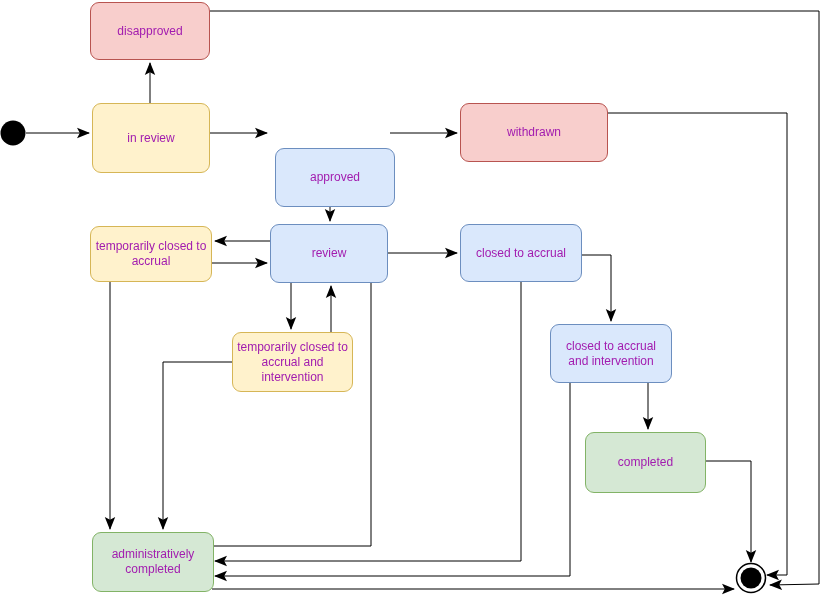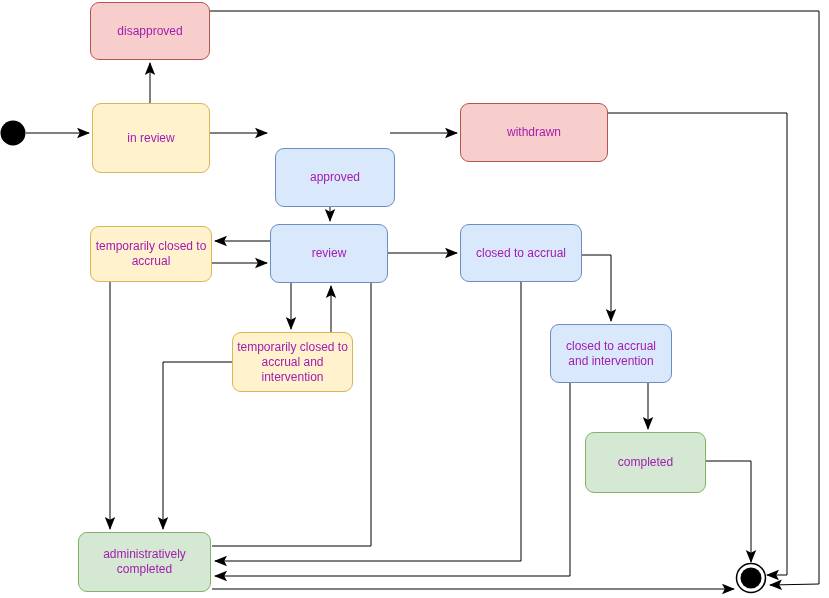--- a/index.html
+++ b/index.html
@@ -74,16 +74,16 @@
       <div class="node" style="left: 90px; top: 226px; width: 122px; height: 56px; background: rgb(255, 242, 204); border-color: rgb(214, 182, 86);">temporarily closed to
 accrual</div>
       <div class="node" style="left: 270px; top: 224px; width: 118px; height: 59px; background: rgb(218, 232, 252); border-color: rgb(108, 142, 191);">review</div>
       <div class="node" style="left: 460px; top: 224px; width: 122px; height: 58px; background: rgb(218, 232, 252); border-color: rgb(108, 142, 191);">closed to accrual</div>
       <div class="node" style="left: 232px; top: 332px; width: 121px; height: 60px; background: rgb(255, 242, 204); border-color: rgb(214, 182, 86);">temporarily closed to
 accrual and
 intervention</div>
       <div class="node" style="left: 550px; top: 324px; width: 122px; height: 59px; background: rgb(218, 232, 252); border-color: rgb(108, 142, 191);">closed to accrual
 and intervention</div>
       <div class="node" style="left: 585px; top: 432px; width: 121px; height: 61px; background: rgb(213, 232, 212); border-color: rgb(130, 179, 102);">completed</div>
-      <div class="node" style="left: 78px; top: 532px; width: 133px; height: 60px; background: rgb(213, 232, 212); border-color: rgb(130, 179, 102);">administratively
+      <div class="node" style="left: 92px; top: 532px; width: 122px; height: 60px; background: rgb(213, 232, 212); border-color: rgb(130, 179, 102);">administratively
 completed</div>
     </div>
 </div>
 
 </body></html>

